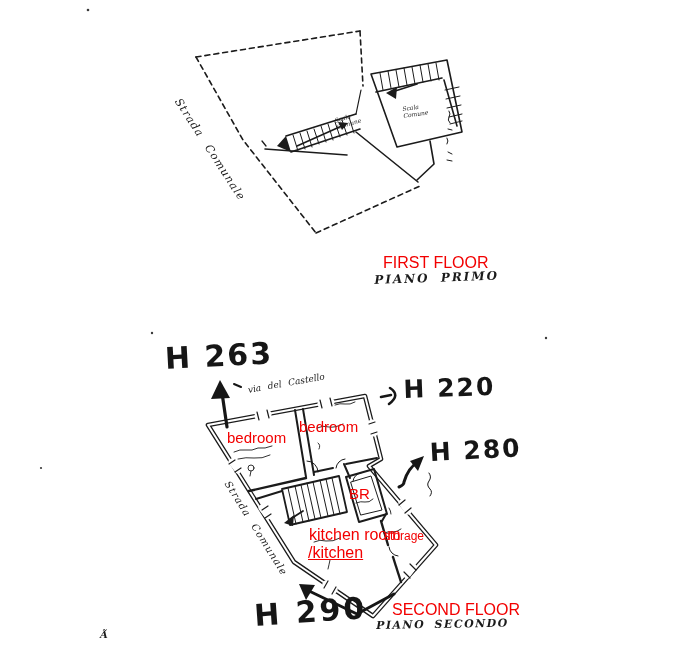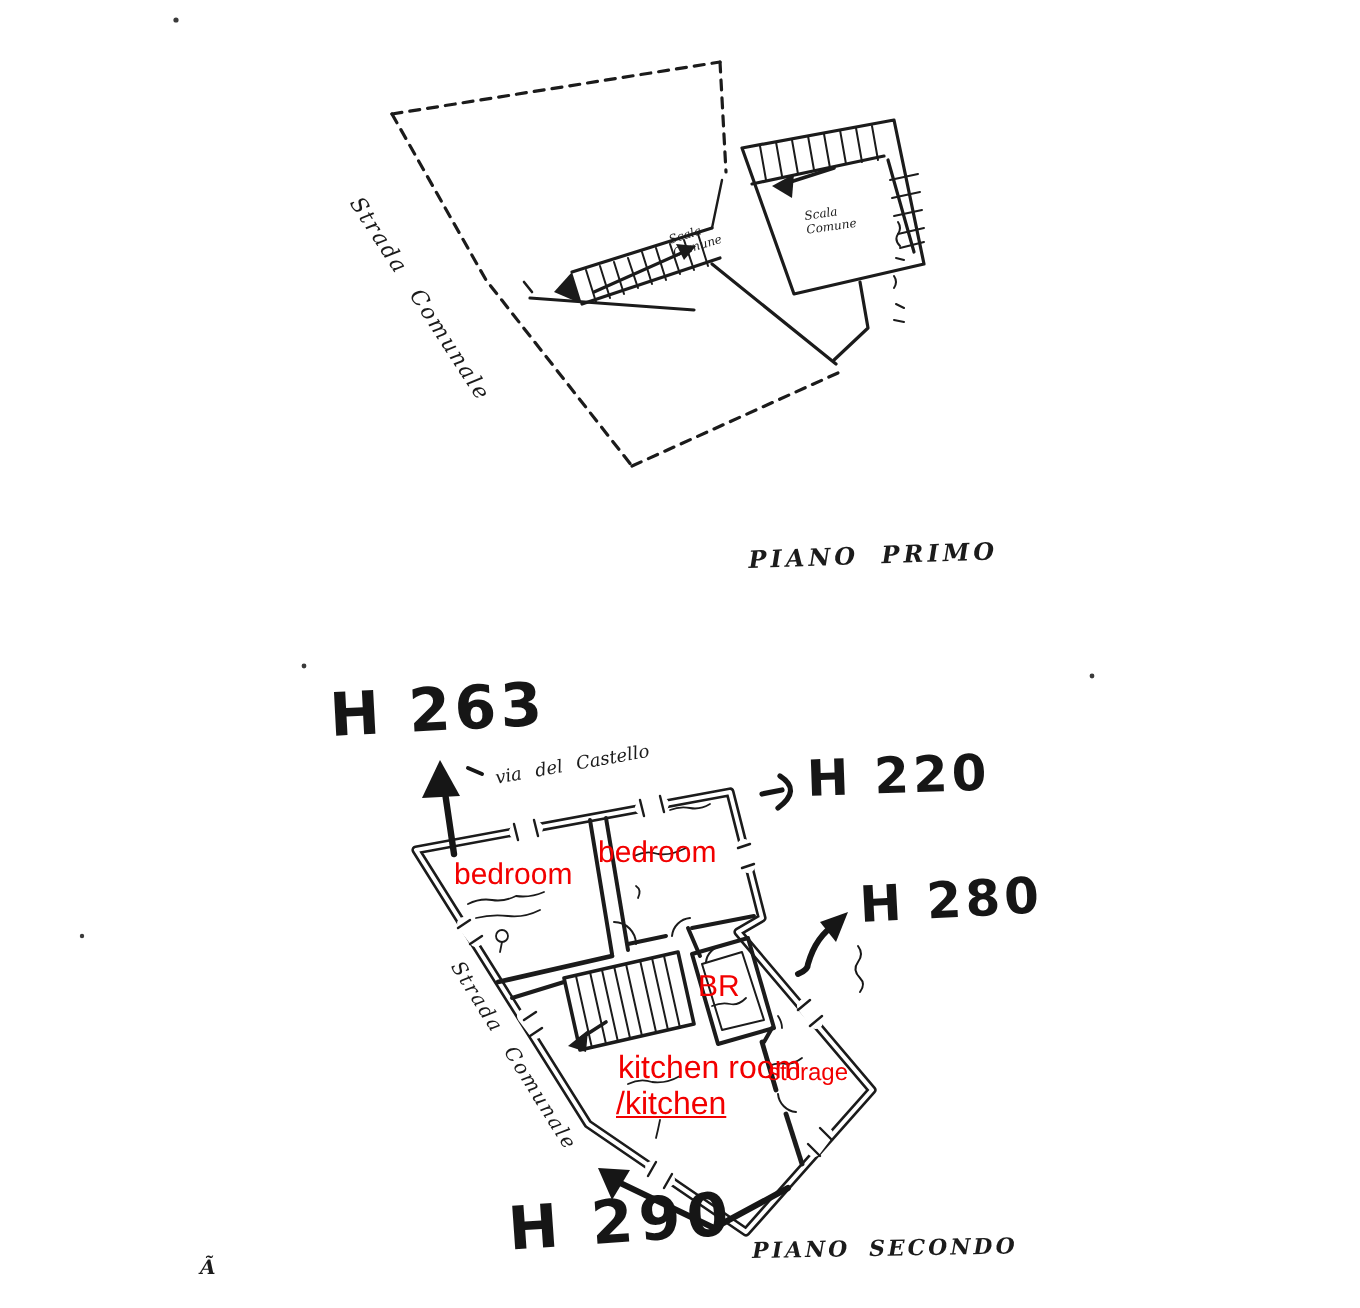--- a/index.html
+++ b/index.html
@@ -141,20 +141,21 @@
         <circle cx="41" cy="468" r="1.1"></circle>
     </g>
   </svg>
 
   <span class="lbl hand" style="left:183px;top:96px;font-size:11px;letter-spacing:1px;word-spacing:7px;transform:rotate(57deg);">Strada Comunale</span>
 
   <span class="lbl tiny" style="left:334px;top:118px;transform:rotate(-17deg);">Scala Comune</span>
 
   <span class="lbl tiny" style="left:402px;top:106px;transform:rotate(-8deg);">Scala Comune</span>
 
+  <span class="lbl red" style="left:383px;top:254px;font-size:16px;">FIRST FLOOR</span>
 
   <span class="lbl hand" style="left:374px;top:273px;font-size:12px;font-weight:700;letter-spacing:2px;word-spacing:5px;transform:rotate(-2deg);">PIANO PRIMO</span>
 
   <span class="lbl hnum" style="left:164px;top:341px;font-size:30px;letter-spacing:2px;transform:rotate(-3deg);">H 263</span>
 
   <span class="lbl hand" style="left:247px;top:385px;font-size:9px;word-spacing:4px;transform:rotate(-10deg);">via del Castello</span>
 
   <span class="lbl hnum" style="left:403px;top:375px;font-size:25px;letter-spacing:2px;transform:rotate(-2deg);">H 220</span>
 
   <span class="lbl hand" style="left:232px;top:479px;font-size:10px;letter-spacing:1px;word-spacing:6px;transform:rotate(58deg);">Strada Comunale</span>
@@ -168,18 +169,19 @@
   <span class="lbl red" style="left:349px;top:485px;font-size:15px;">BR</span>
 
   <span class="lbl red" style="left:309px;top:526px;font-size:16px;">kitchen room</span>
 
   <span class="lbl red" style="left:308px;top:544px;font-size:16px;text-decoration:underline;">/kitchen</span>
 
   <span class="lbl red" style="left:384px;top:529px;font-size:12px;text-align:right;">storage</span>
 
   <span class="lbl hnum" style="left:253px;top:598px;font-size:30px;letter-spacing:3px;transform:rotate(-4deg);">H 290</span>
 
+  <span class="lbl red" style="left:392px;top:601px;font-size:16px;">SECOND FLOOR</span>
 
   <span class="lbl hand" style="left:376px;top:619px;font-size:11px;font-weight:700;letter-spacing:1.5px;word-spacing:4px;transform:rotate(-1deg);">PIANO SECONDO</span>
 
   <span class="lbl hand" style="left:100px;top:629px;font-size:10px;font-weight:700;">Ã</span>
 
 </div>
 
 </body></html>

